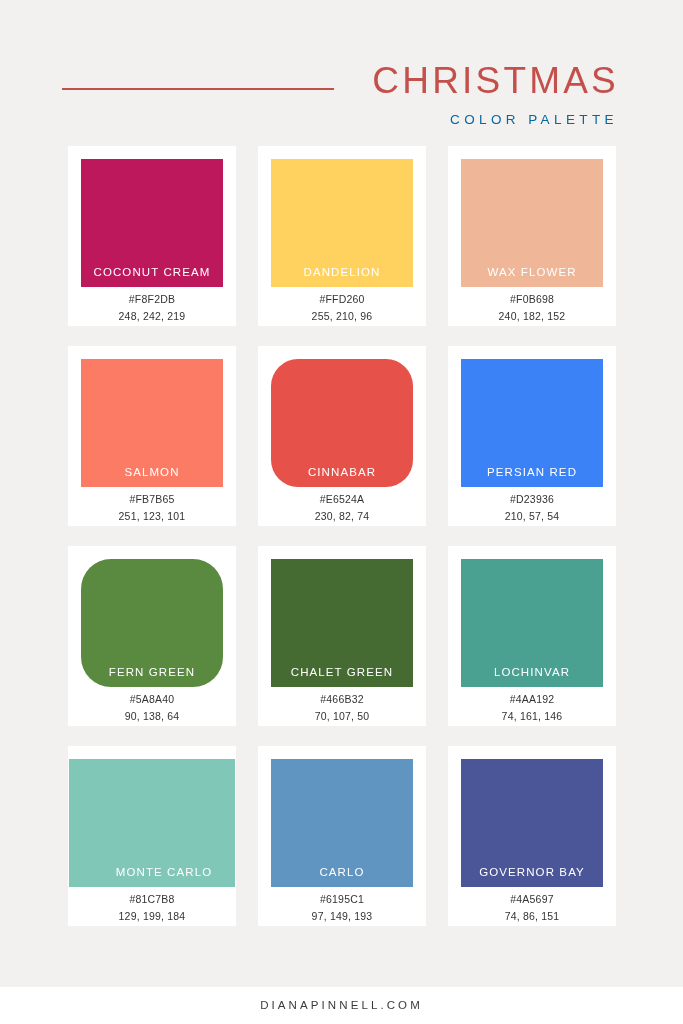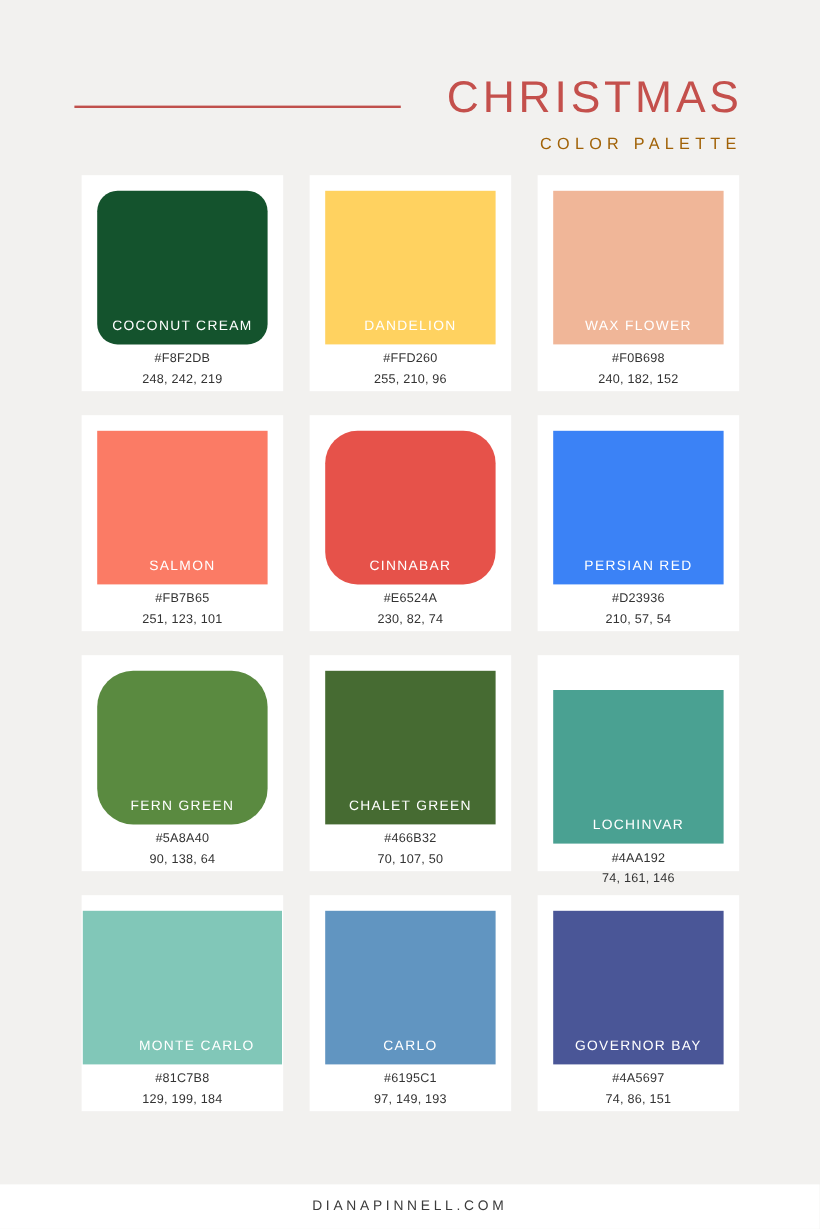--- a/index.html
+++ b/index.html
@@ -43,21 +43,21 @@
     white-space: nowrap;
     text-align: right;
   }
   .header-subtitle {
     position: absolute;
     right: 65px;
     top: 113px;
     font-size: 13.5px;
     font-weight: 400;
     letter-spacing: 4.4px;
-    color: #a16207;
+    color: #0369a1;
     line-height: 1;
     white-space: nowrap;
   }
 
   
   .grid {
     position: absolute;
     left: 68px;
     top: 146px;
     width: 548px;
@@ -147,21 +147,21 @@
 <body>
 
 <div class="header">
   <div class="header-rule"></div>
   <div class="header-title">CHRISTMAS</div>
   <div class="header-subtitle">COLOR PALETTE</div>
 </div>
 
 <div class="grid">
     <div class="swatch-card">
-      <div class="swatch-chip" style="background: #14532d; border-radius: 17px;">
+      <div class="swatch-chip" style="background: #be185d;">
         <div class="swatch-name">COCONUT CREAM</div>
       </div>
       <div class="swatch-hex">#F8F2DB</div>
       <div class="swatch-rgb">248, 242, 219</div>
     </div>
     <div class="swatch-card">
       <div class="swatch-chip" style="background: rgb(255, 210, 96);">
         <div class="swatch-name">DANDELION</div>
       </div>
       <div class="swatch-hex">#FFD260</div>
@@ -203,21 +203,21 @@
       <div class="swatch-rgb">90, 138, 64</div>
     </div>
     <div class="swatch-card">
       <div class="swatch-chip" style="background: rgb(70, 107, 50);">
         <div class="swatch-name">CHALET GREEN</div>
       </div>
       <div class="swatch-hex">#466B32</div>
       <div class="swatch-rgb">70, 107, 50</div>
     </div>
     <div class="swatch-card">
-      <div class="swatch-chip" style="background: rgb(74, 161, 146); margin-top: 16px;">
+      <div class="swatch-chip" style="background: rgb(74, 161, 146);">
         <div class="swatch-name">LOCHINVAR</div>
       </div>
       <div class="swatch-hex">#4AA192</div>
       <div class="swatch-rgb">74, 161, 146</div>
     </div>
     <div class="swatch-card">
       <div class="swatch-chip" style="background: rgb(129, 199, 184); padding-left: 24px;">
         <div class="swatch-name">MONTE CARLO</div>
       </div>
       <div class="swatch-hex">#81C7B8</div>

